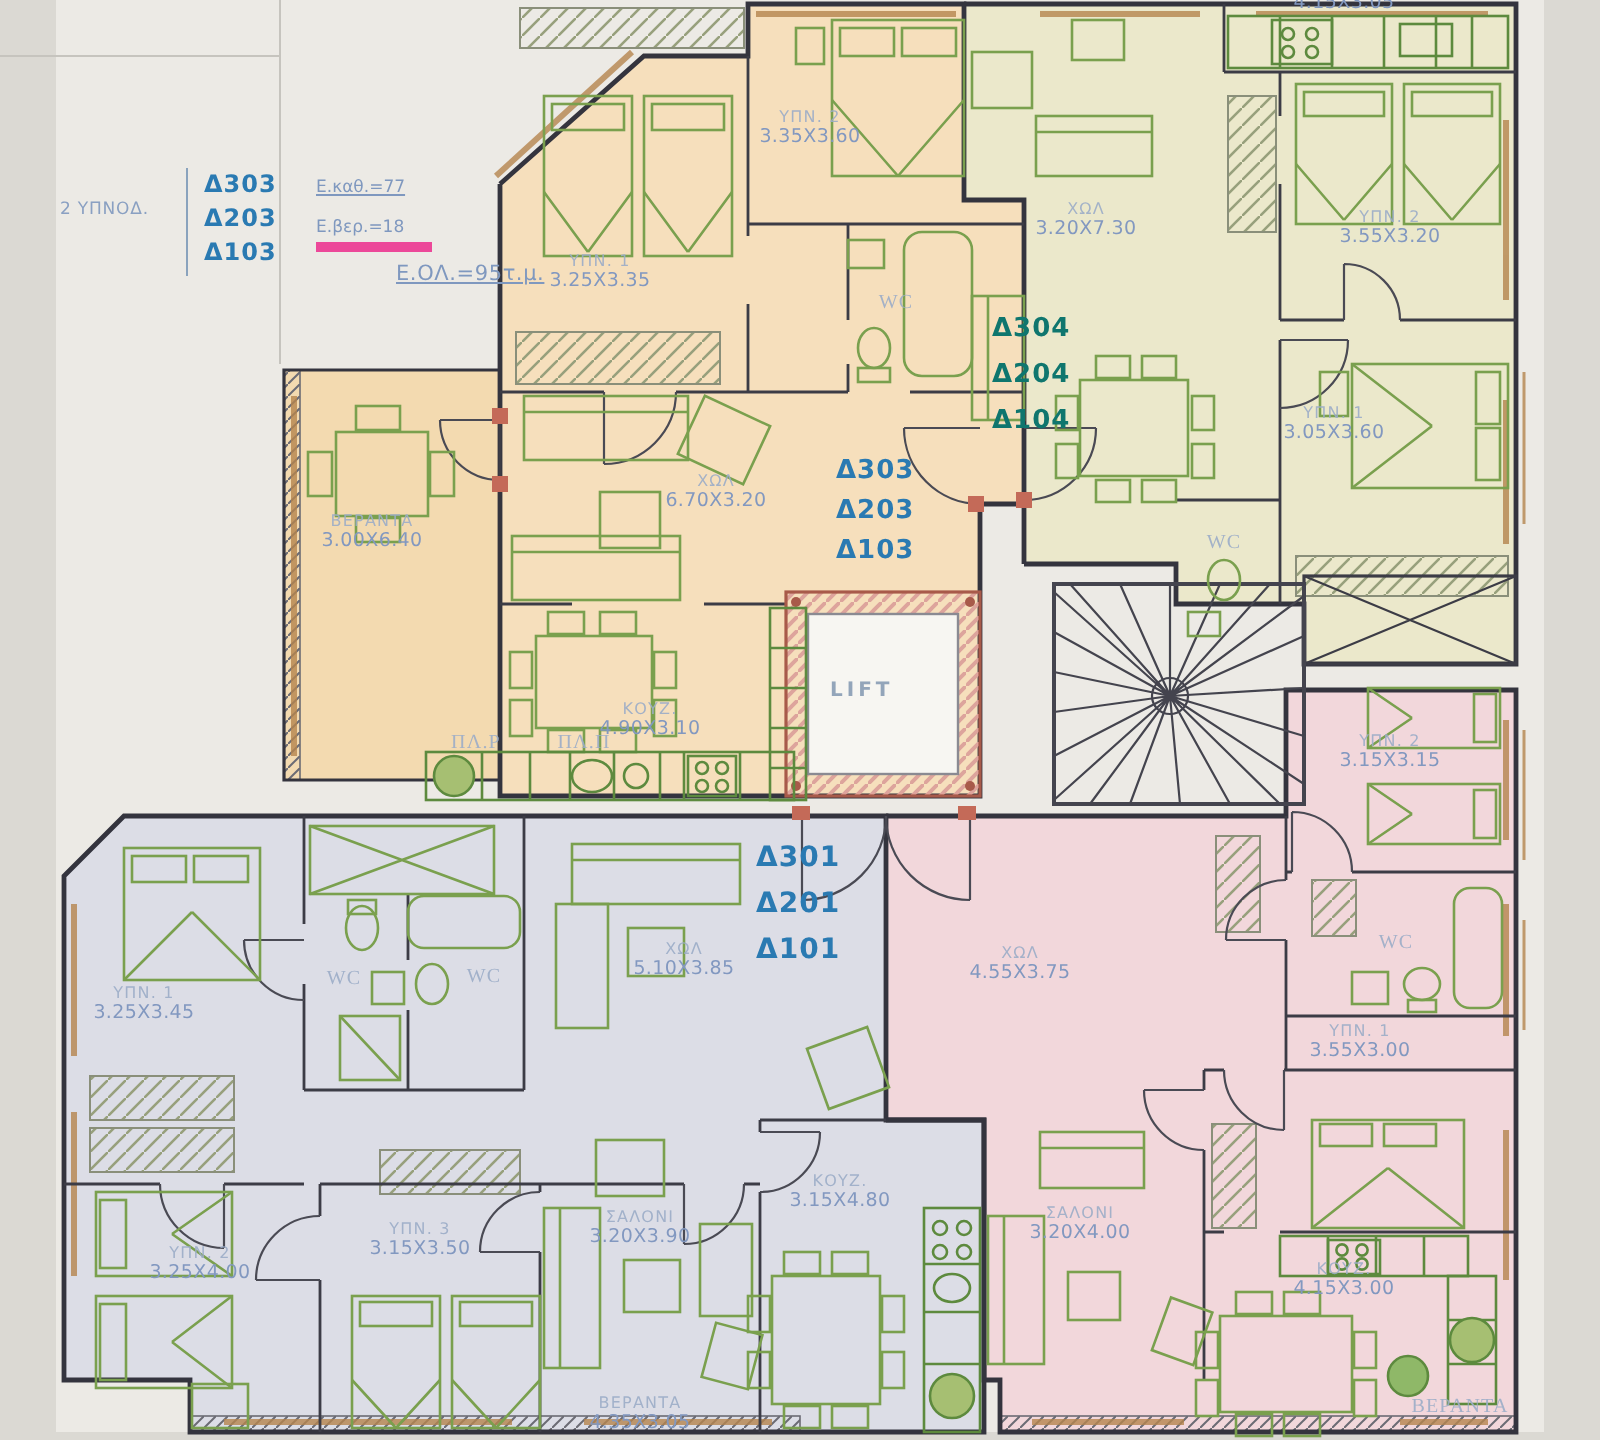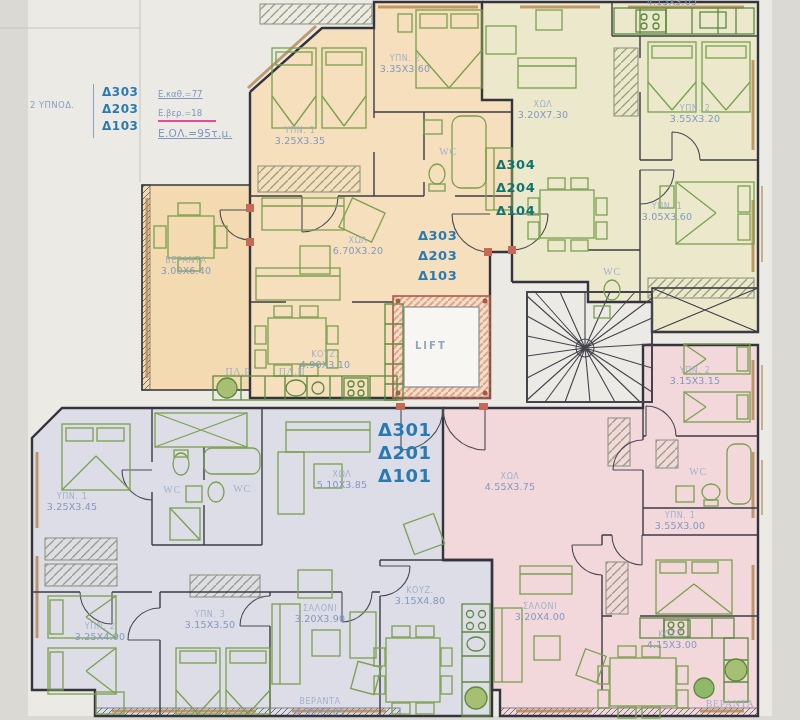--- a/index.html
+++ b/index.html
@@ -5,27 +5,27 @@
   html,body{margin:0;padding:0;background:#c9c7c2;}
   #plan{position:relative;width:800px;height:720px;background:#dbd9d3;overflow:hidden;
         font-family:"DejaVu Sans",sans-serif;}
   #plan svg{position:absolute;left:0;top:0;}
   .rl{position:absolute;text-align:center;pointer-events:none;}
   .rn{display:block;font-size:8px;letter-spacing:.6px;color:#9cadc8;opacity:.9;}
   .rd{display:block;font-size:9.5px;letter-spacing:.2px;color:#8298c0;}
   .wc .rn{font-size:10px;font-family:Liberation Serif, serif;}
   .stack{position:absolute;font-weight:bold;font-size:13px;line-height:21px;
          letter-spacing:.5px;color:#2a7ab2;}
-  .stack.big{font-size:18px;line-height:23px;}
+  .stack.big{font-size:14px;line-height:23px;}
   .stack.teal{color:#0f766e;}
   .lg-type{position:absolute;font-size:8.5px;color:#8aa0c2;letter-spacing:.4px;text-align:right;}
   .lg-areas{position:absolute;color:#7f98bf;text-decoration:underline;}
   .lg-areas .a1,.lg-areas .a2{font-size:8.5px;line-height:13px;}
-  .lg-areas .a2{border-bottom:2px solid #ec4899;display:inline-block;padding-right:14px;}
-  .lg-areas .a3{font-size:10.5px;margin-top:5px;letter-spacing:.3px;}
+  .lg-areas .a2{border-bottom:5px solid #ec4899;display:inline-block;padding-right:14px;}
+  .lg-areas .a3{font-size:10.5px;margin-top:5px;letter-spacing:.3px;margin-left:40px;}
   .lift-label{position:absolute;font-size:10px;letter-spacing:2px;color:#93a5ba;font-weight:bold;}
   .sep{position:absolute;width:1px;background:#8aa3bd;}
 </style>
 </head>
 <body>
 
 <div id="plan">
 
 <svg width="800" height="720" viewBox="0 0 800 720">
   <defs>

